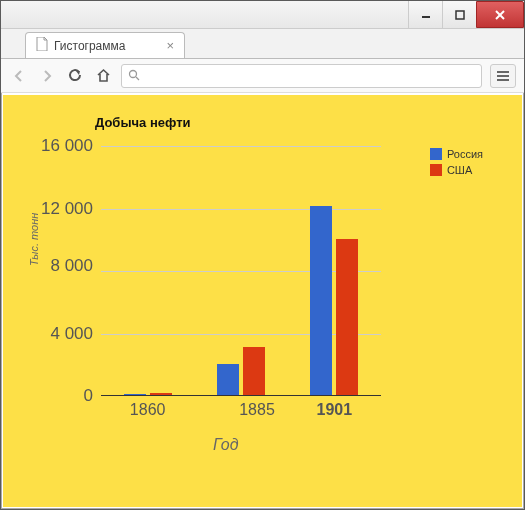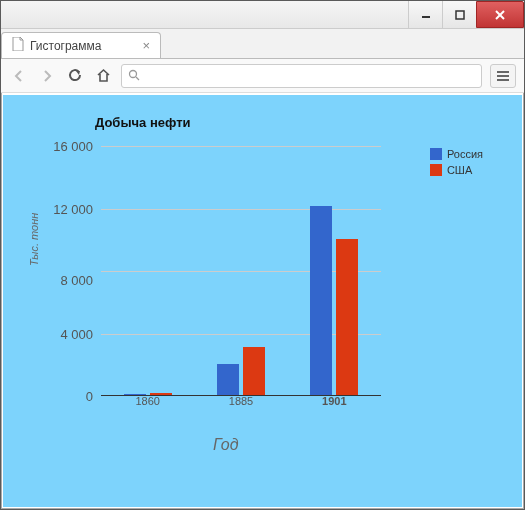--- a/index.html
+++ b/index.html
@@ -2,38 +2,38 @@
 <html><head>
 <meta charset="utf-8">
 <style>
   * { box-sizing: border-box; margin: 0; padding: 0; }
   body { font-family: "Segoe UI", Tahoma, sans-serif; background: #fff; }
   .window { width: 525px; height: 510px; border: 1px solid #5a5a5a; background: #fff; position: relative; box-shadow: 0 0 0 1px #aaa inset; }
   .titlebar { height: 28px; background: linear-gradient(#f5f5f5,#e8e8e8); border-bottom: 1px solid #ccc; display: flex; justify-content: flex-end; align-items: stretch; }
   .winbtn { width: 34px; display: flex; align-items: center; justify-content: center; border-left: 1px solid #ccc; background: linear-gradient(#f8f8f8,#e6e6e6); }
   .winbtn.close { width: 48px; background: linear-gradient(#e06060,#c13535); border: 1px solid #a02525; border-radius: 0 2px 0 0; }
   .winbtn svg { display: block; }
-  .tabstrip { height: 30px; background: #f2f2f2; display: flex; align-items: flex-end; padding-left: 0; border-bottom: 1px solid #bbb; }
+  .tabstrip { height: 30px; background: #f2f2f2; display: flex; align-items: flex-end; padding-left: 24px; border-bottom: 1px solid #bbb; }
   .tab { height: 26px; background: #fff; border: 1px solid #bbb; border-bottom: none; border-radius: 4px 4px 0 0; display: flex; align-items: center; padding: 0 10px; font-size: 12px; color: #444; min-width: 160px; position: relative; }
   .tab .file-icon { margin-right: 6px; }
   .tab .tab-close { margin-left: auto; color: #888; font-size: 13px; cursor: pointer; }
   .toolbar { height: 34px; display: flex; align-items: center; padding: 0 8px; gap: 8px; border-bottom: 1px solid #ddd; background: #f9f9f9; }
   .navbtn { color: #888; display: flex; align-items: center; justify-content: center; width: 20px; height: 20px; }
   .navbtn.enabled { color: #555; }
   .urlbar { flex: 1; height: 24px; border: 1px solid #ccc; border-radius: 3px; background: #fff; display: flex; align-items: center; padding: 0 6px; }
   .urlbar .mag { color: #999; margin-right: 4px; }
   .urlbar input { border: none; outline: none; flex: 1; font-size: 12px; background: transparent; }
   .menu { width: 26px; height: 24px; border: 1px solid #ccc; border-radius: 3px; background: #f4f4f4; display: flex; align-items: center; justify-content: center; }
-  .content { position: absolute; top: 94px; left: 2px; right: 2px; bottom: 2px; background: #7dd3fc; padding: 20px 20px 10px 20px; }
+  .content { position: absolute; top: 94px; left: 2px; right: 2px; bottom: 2px; background: #fde047; padding: 20px 20px 10px 20px; }
   .chart-title { font-size: 13px; font-weight: bold; color: #111; margin-left: 72px; margin-bottom: 6px; }
   .chart-wrap { position: relative; width: 460px; height: 340px; }
   .plot { position: absolute; left: 78px; top: 10px; width: 280px; height: 250px; border-bottom: 1px solid #333; }
   .grid { position: absolute; left: 0; right: 0; border-top: 1px solid #ccc; }
-  .ytick { position: absolute; right: 100%; margin-right: 8px; font-size: 13px; color: #555; transform: translateY(-50%); white-space: nowrap; }
-  .xtick { position: absolute; top: 100%; font-size: 11px; color: #555; transform: translateX(-50%); }
+  .ytick { position: absolute; right: 100%; margin-right: 8px; font-size: 17px; color: #555; transform: translateY(-50%); white-space: nowrap; }
+  .xtick { position: absolute; top: 100%; margin-top: 6px; font-size: 16px; color: #555; transform: translateX(-50%); }
   .bar { position: absolute; bottom: 0; width: 22px; }
   .bar.r { background: #3366cc; }
   .bar.u { background: #dc3912; }
   .ylabel { position: absolute; left: 5px; top: 130px; font-size: 11px; font-style: italic; color: #666; transform: rotate(-90deg); transform-origin: left top; }
   .xlabel { position: absolute; left: 190px; top: 300px; font-size: 16px; font-style: italic; color: #666; }
   .legend { position: absolute; right: 0px; top: 12px; font-size: 11px; color: #333; }
   .legend-row { display: flex; align-items: flex-end; gap: 5px; margin-bottom: 4px; }
   .swatch { width: 12px; height: 12px; }
   .swatch.r { background: #3366cc; }
   .swatch.u { background: #dc3912; }
@@ -119,31 +119,31 @@
     <div class="chart-title">Добыча нефти</div>
     <div class="chart-wrap">
       <div class="ylabel">Тыс. тонн</div>
       <div class="xlabel">Год</div>
 
       <div class="plot" id="plot">
           <div class="ytick" style="top: 250px;">0</div>
           <div class="grid" style="top: 187.5px;"></div>
           <div class="ytick" style="top: 187.5px;">4 000</div>
           <div class="grid" style="top: 125px;"></div>
-          <div class="ytick" style="top: 134px;">8 000</div>
+          <div class="ytick" style="top: 120px;">8 000</div>
           <div class="grid" style="top: 62.5px;"></div>
           <div class="ytick" style="top: 62.5px; text-align: center;">12 000</div>
           <div class="grid" style="top: 0px;"></div>
           <div class="ytick" style="top: 0px;">16 000</div>
           <div class="bar r" style="height: 0.78125px; left: 22.6667px;"></div>
           <div class="bar u" style="height: 1.5625px; left: 48.6667px;"></div>
           <div class="xtick" style="left: 46.6667px;">1860</div>
           <div class="bar r" style="height: 31.25px; left: 116px;"></div>
           <div class="bar u" style="height: 48.4375px; left: 142px;"></div>
-          <div class="xtick" style="left: 140px;">1885</div>
+          <div class="xtick" style="left: 156px;">1885</div>
           <div class="bar r" style="height: 189.062px; left: 209.333px;"></div>
           <div class="bar u" style="height: 156.25px; left: 235.333px;"></div>
           <div class="xtick" style="left: 233.333px; font-weight: bold;">1901</div>
         </div>
 
       <div class="legend">
         <div class="legend-row">
           <div class="swatch r"></div>
           <span>Россия</span>
         </div>

